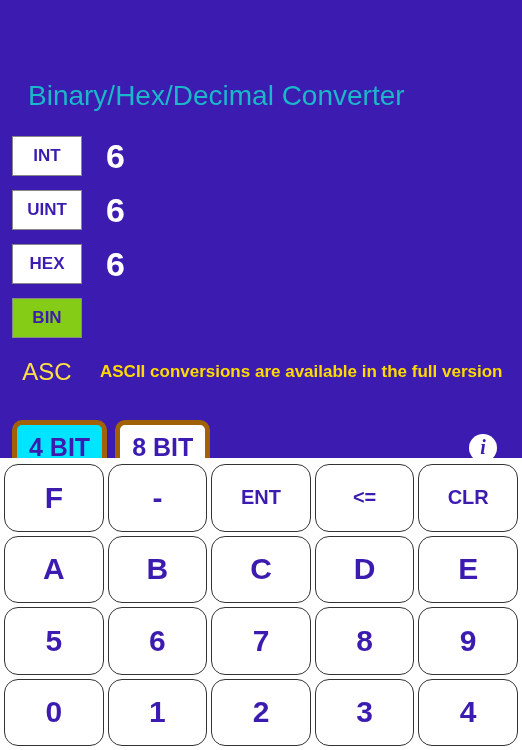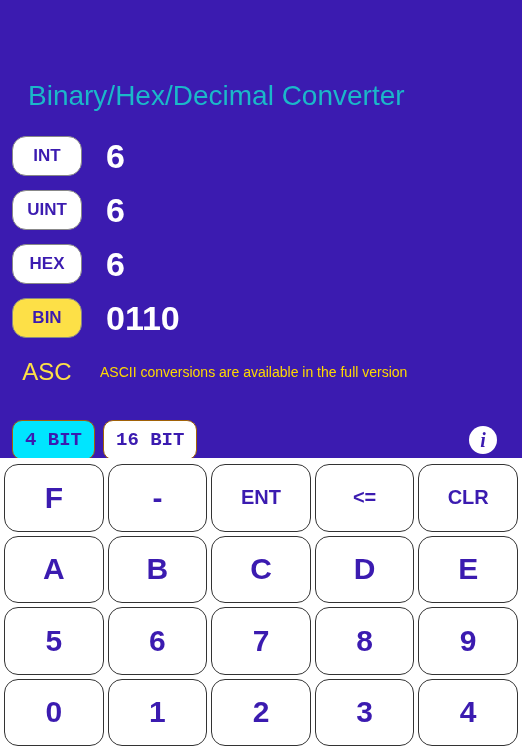--- a/index.html
+++ b/index.html
@@ -24,66 +24,66 @@
     display: flex;
     align-items: center;
     margin-bottom: 6px;
     height: 48px;
   }
   .mode-btn {
     width: 70px;
     height: 40px;
     background: #fff;
     border: 1px solid #888;
-    border-radius: 14px;
+    border-radius: 0;
     color: #3b1bb0;
     font-size: 17px;
     font-weight: bold;
     font-family: Arial, sans-serif;
     cursor: pointer;
     flex-shrink: 0;
   }
   .mode-btn.selected {
-    background: #fde047;
+    background: #84cc16;
   }
   .mode-label-asc {
     width: 70px;
     color: #fde047;
     font-size: 24px;
     text-align: center;
     flex-shrink: 0;
   }
   .value {
     color: #fff;
     font-size: 34px;
     font-weight: bold;
     padding-left: 24px;
   }
   .asc-note {
     color: #ffd900;
-    font-size: 14px;
-    font-weight: normal;
+    font-size: 17px;
+    font-weight: bold;
     padding-left: 18px;
   }
   .bit-row {
     display: flex;
     align-items: center;
     padding: 18px 0 0 12px;
     gap: 8px;
   }
   .bit-btn {
     background: #fff;
-    border: 1px solid #a16207;
+    border: 5px solid #a16207;
     border-radius: 10px;
     color: #3b1bb0;
-    font-size: 19px;
+    font-size: 25px;
     font-weight: bold;
     padding: 8px 12px;
     cursor: pointer;
-    font-family: Liberation Mono, monospace;
+    font-family: Liberation Sans, sans-serif;
   }
   .bit-btn.selected {
     background: #00e5ff;
   }
   .info-icon {
     margin-left: auto;
     margin-right: 25px;
     width: 28px;
     height: 28px;
     border-radius: 50%;
@@ -143,33 +143,32 @@
     <div class="value">6</div>
   </div>
 
   <div class="row">
     <button class="mode-btn">HEX</button>
     <div class="value">6</div>
   </div>
 
   <div class="row">
     <button class="mode-btn selected">BIN</button>
-    <div class="value">0110</div>
   </div>
 
   <div class="row">
     <div class="mode-label-asc">ASC</div>
     <div class="asc-note">ASCII conversions are available in the full version</div>
   </div>
 
 </div>
 
 <div class="bit-row">
   <button class="bit-btn selected">4 BIT</button>
-  <button class="bit-btn">16 BIT</button>
+  <button class="bit-btn">8 BIT</button>
   <div class="info-icon">i</div>
 </div>
 
 <div class="keypad">
   <button class="key">F</button>
   <button class="key">-</button>
   <button class="key small">ENT</button>
   <button class="key small">&lt;=</button>
   <button class="key small">CLR</button>
 

